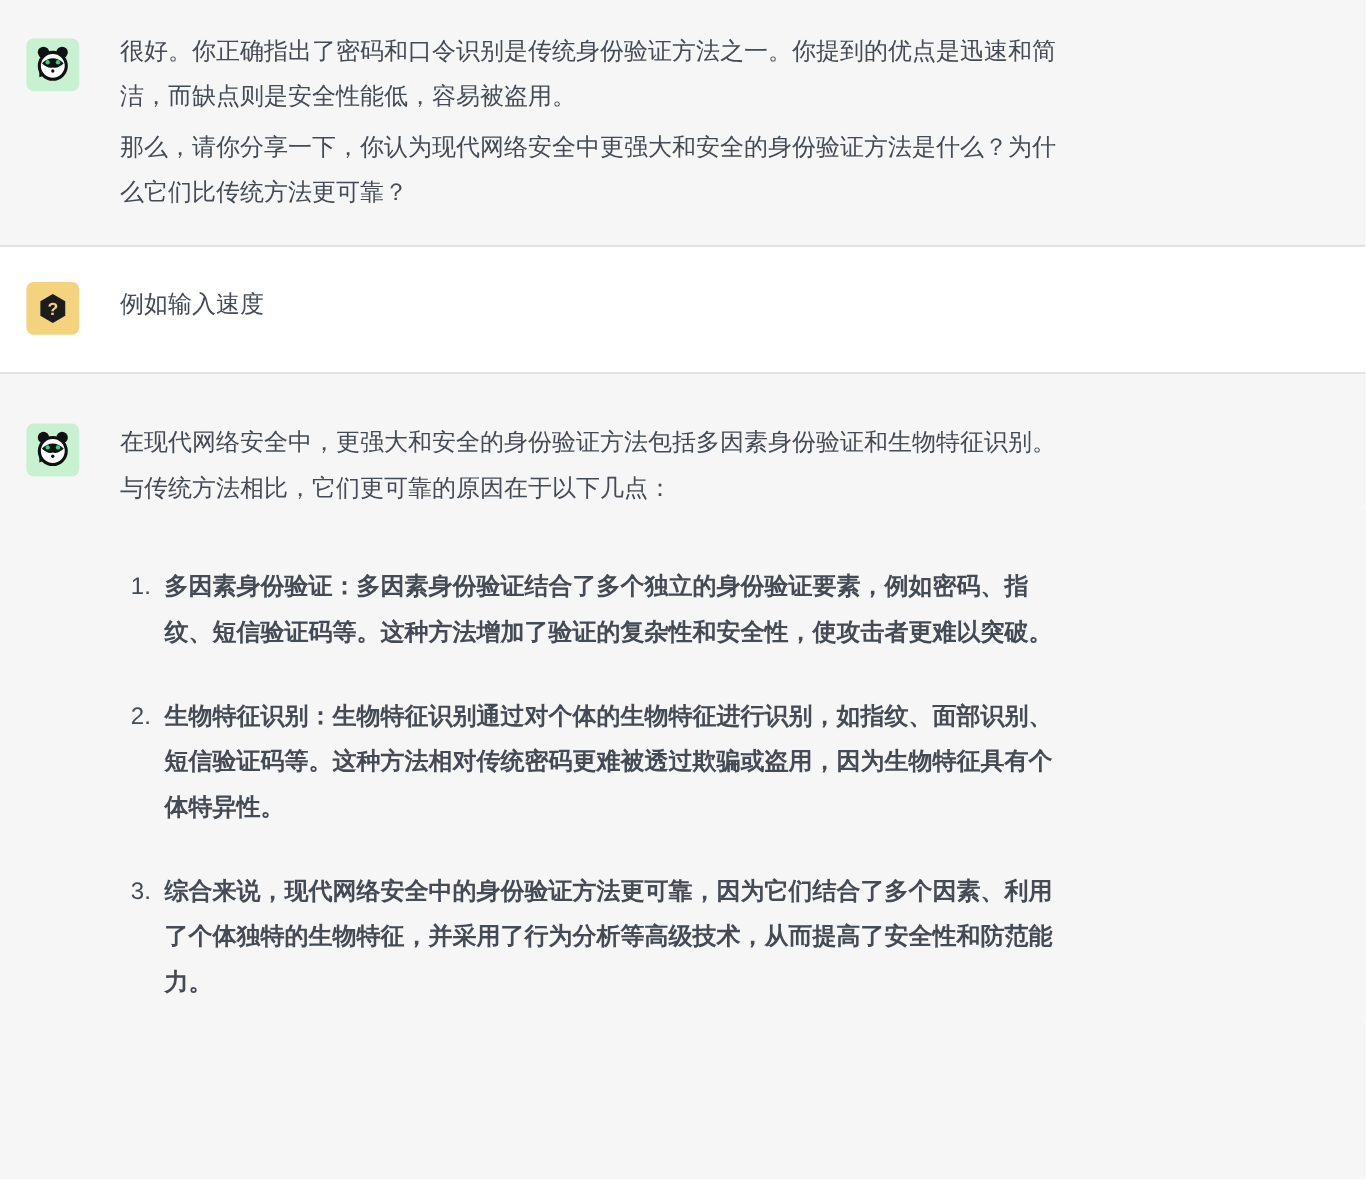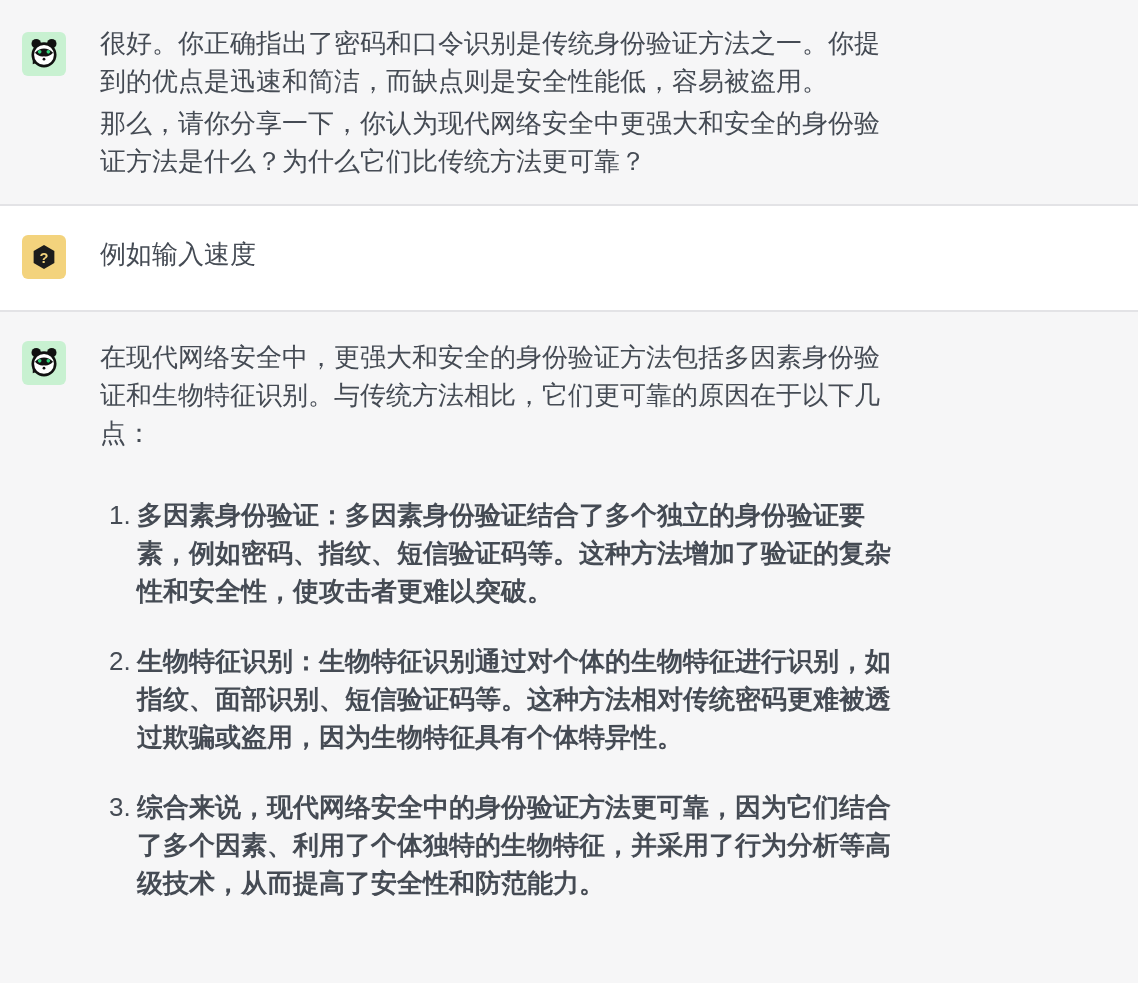--- a/index.html
+++ b/index.html
@@ -24,39 +24,39 @@
   .chat { width: 1138px; height: 987px; }
   .row {
     display: flex;
     align-items: flex-start;
     width: 100%;
   }
   .row-assistant { background: var(--row-assistant-bg); }
   .row-user { background: var(--row-user-bg); }
   .row-1 { height: 206px; border-bottom: 2px solid var(--divider); padding: 24px 0 0 22px; }
   .row-2 { height: 106px; border-bottom: 2px solid var(--divider); padding: 29px 0 0 22px; }
-  .row-3 { height: 671px; padding: 26px 0 0 22px; }
+  .row-3 { height: 671px; padding: 38px 0 0 22px; }
   .avatar {
     width: 44px;
     height: 44px;
     border-radius: 6px;
     flex-shrink: 0;
     margin-right: 34px;
     display: flex;
     align-items: center;
     justify-content: center;
   }
   .avatar-assistant { background: var(--assistant-avatar-bg); }
   .avatar-user { background: var(--user-avatar-bg); }
   .row-1 .avatar { margin-top: 8px; }
   .row-2 .avatar { margin-top: 0; }
   .row-3 .avatar { margin-top: 3px; }
   .msg {
     width: 795px;
-    font-size: 26px;
+    font-size: 20px;
     line-height: 38px;
     color: var(--text);
   }
   .msg p { margin: 0; }
   .msg .para-gap { margin-top: 4px; }
   .list {
     list-style: none;
     margin-top: 44px;
   }
   .list li { display: flex; }

